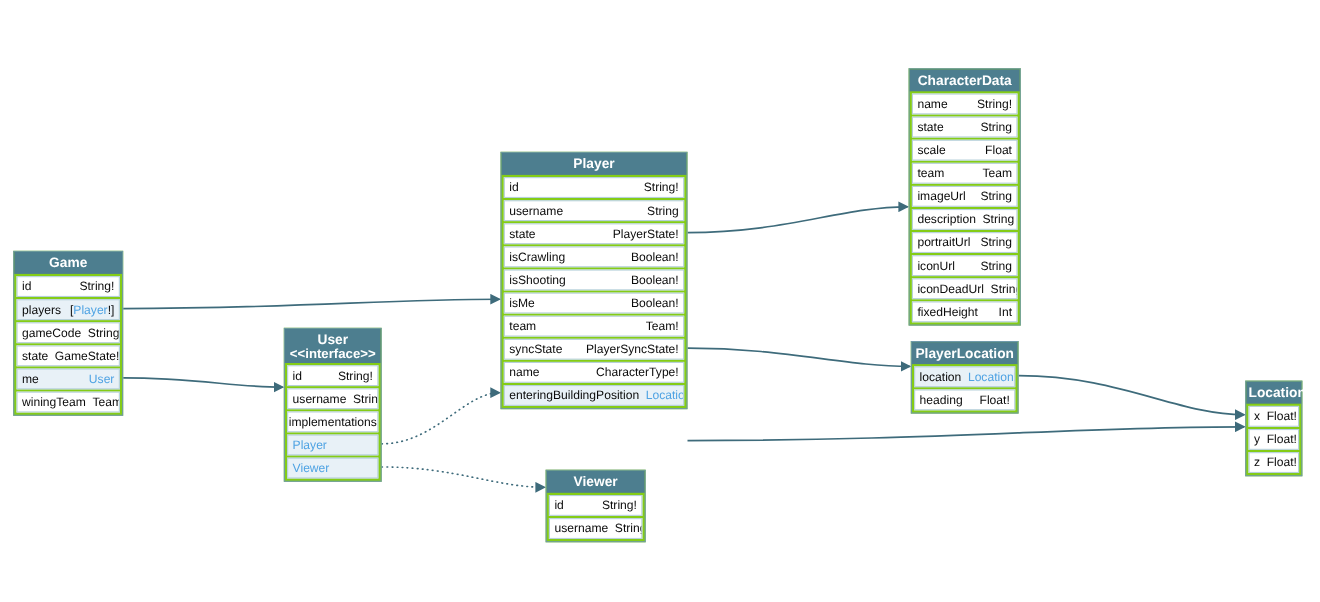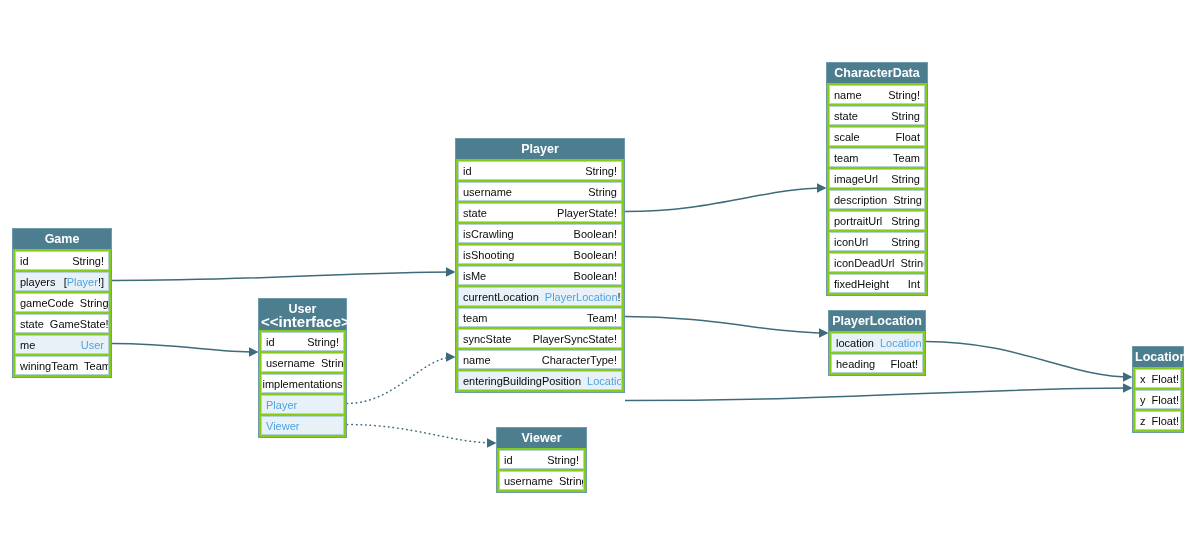--- a/index.html
+++ b/index.html
@@ -4,21 +4,21 @@
 <style>
   html,body{margin:0;padding:0;background:#ffffff;}
   body{width:1200px;height:547px;position:relative;overflow:hidden;
        font-family:"Liberation Sans", sans-serif;}
   #diagram{position:absolute;inset:0;}
   #edges{position:absolute;left:0;top:0;pointer-events:none;}
   .table{position:absolute;box-sizing:border-box;background:#84cc16;
          border:1px solid #6e9aaa;box-shadow:0 0 0 0;}
   .hd{background:#4d7e8f;color:#ffffff;text-align:center;padding:3px 2px;
       font-weight:bold;font-size:12.5px;line-height:14px;}
-  .hd .sub{font-size:15px;font-weight:bold;line-height:11px;}
+  .hd .sub{font-size:12px;font-weight:bold;line-height:11px;}
   .row{box-sizing:border-box;height:19px;margin:2px;border:1px solid #b6d0da;
        background:#ffffff;display:flex;justify-content:space-between;
        align-items:center;padding:0 4px;font-size:11px;color:#0a0a0a;
        white-space:nowrap;overflow:hidden;}
   .row.tint{background:#e8f1f7;}
   .row.center{justify-content:center;text-align:right;}
   .nm{margin-right:6px;}
   .tp{margin-left:auto;}
   .center .nm{margin:0;}
   .link{color:#4fa3e3;}
@@ -117,24 +117,20 @@
         <span class="tp"><span>Boolean!</span></span>
       </div>
       <div class="row" id="row-Player-isShooting">
         <span class="nm">isShooting</span>
         <span class="tp"><span>Boolean!</span></span>
       </div>
       <div class="row" id="row-Player-isMe">
         <span class="nm">isMe</span>
         <span class="tp"><span>Boolean!</span></span>
       </div>
-      <div class="row tint" id="row-Player-currentLocation">
-        <span class="nm">currentLocation</span>
-        <span class="tp"><span class="link">PlayerLocation</span><span>!</span></span>
-      </div>
       <div class="row" id="row-Player-team">
         <span class="nm">team</span>
         <span class="tp"><span>Team!</span></span>
       </div>
       <div class="row" id="row-Player-syncState">
         <span class="nm">syncState</span>
         <span class="tp"><span>PlayerSyncState!</span></span>
       </div>
       <div class="row" id="row-Player-type">
         <span class="nm">name</span>

